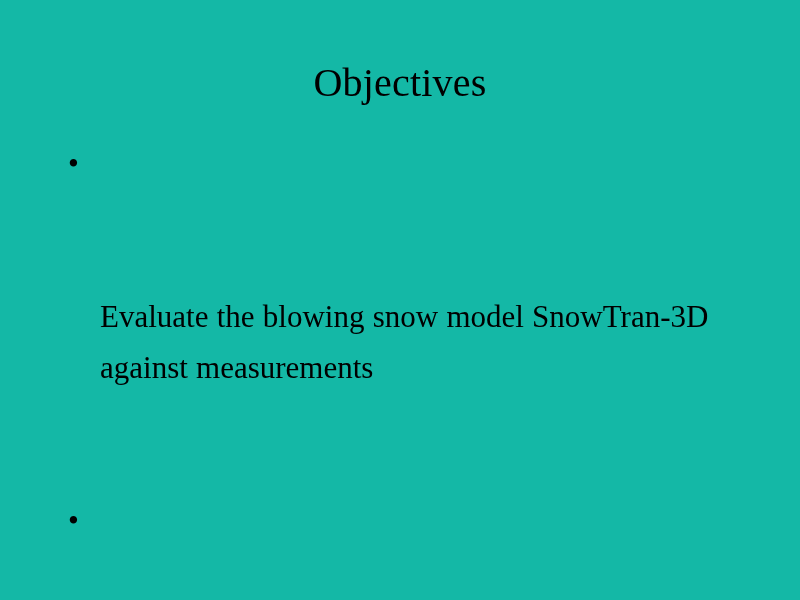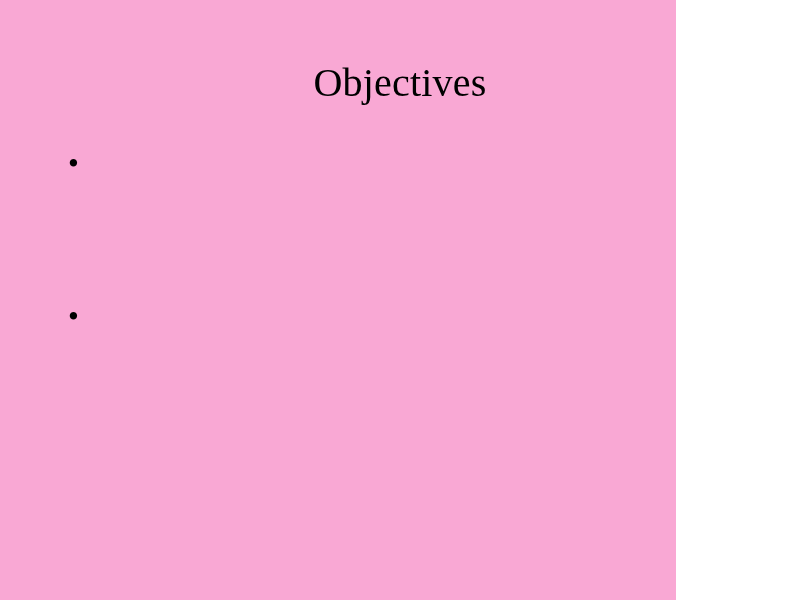--- a/index.html
+++ b/index.html
@@ -10,23 +10,23 @@
   body {
     width: 800px;
     height: 600px;
     background: #ffffff;
     font-family: "Liberation Serif", "DejaVu Serif", serif;
     color: #000000;
     overflow: hidden;
   }
   .slide {
     position: relative;
-    width: 676px;
+    width: 800px;
     height: 600px;
-    background: #f9a8d4;
+    background: #14b8a6;
     box-sizing: border-box;
   }
   .slide-title {
     position: absolute;
     top: 59px;
     left: 0;
     width: 800px;
     text-align: center;
     font-size: 40px;
     line-height: 48px;
@@ -72,20 +72,21 @@
 <body>
 
 <div class="slide">
 
   <h1 class="slide-title">Objectives</h1>
 
   <div class="body-block">
 
     <div class="bullet-item">
       <span class="bullet-marker">•</span>
+      <span class="bullet-text">Evaluate the blowing snow model SnowTran-3D against measurements</span>
     </div>
 
     <div class="bullet-item">
       <span class="bullet-marker">•</span>
       
     </div>
 
   </div>
 
 </div>

